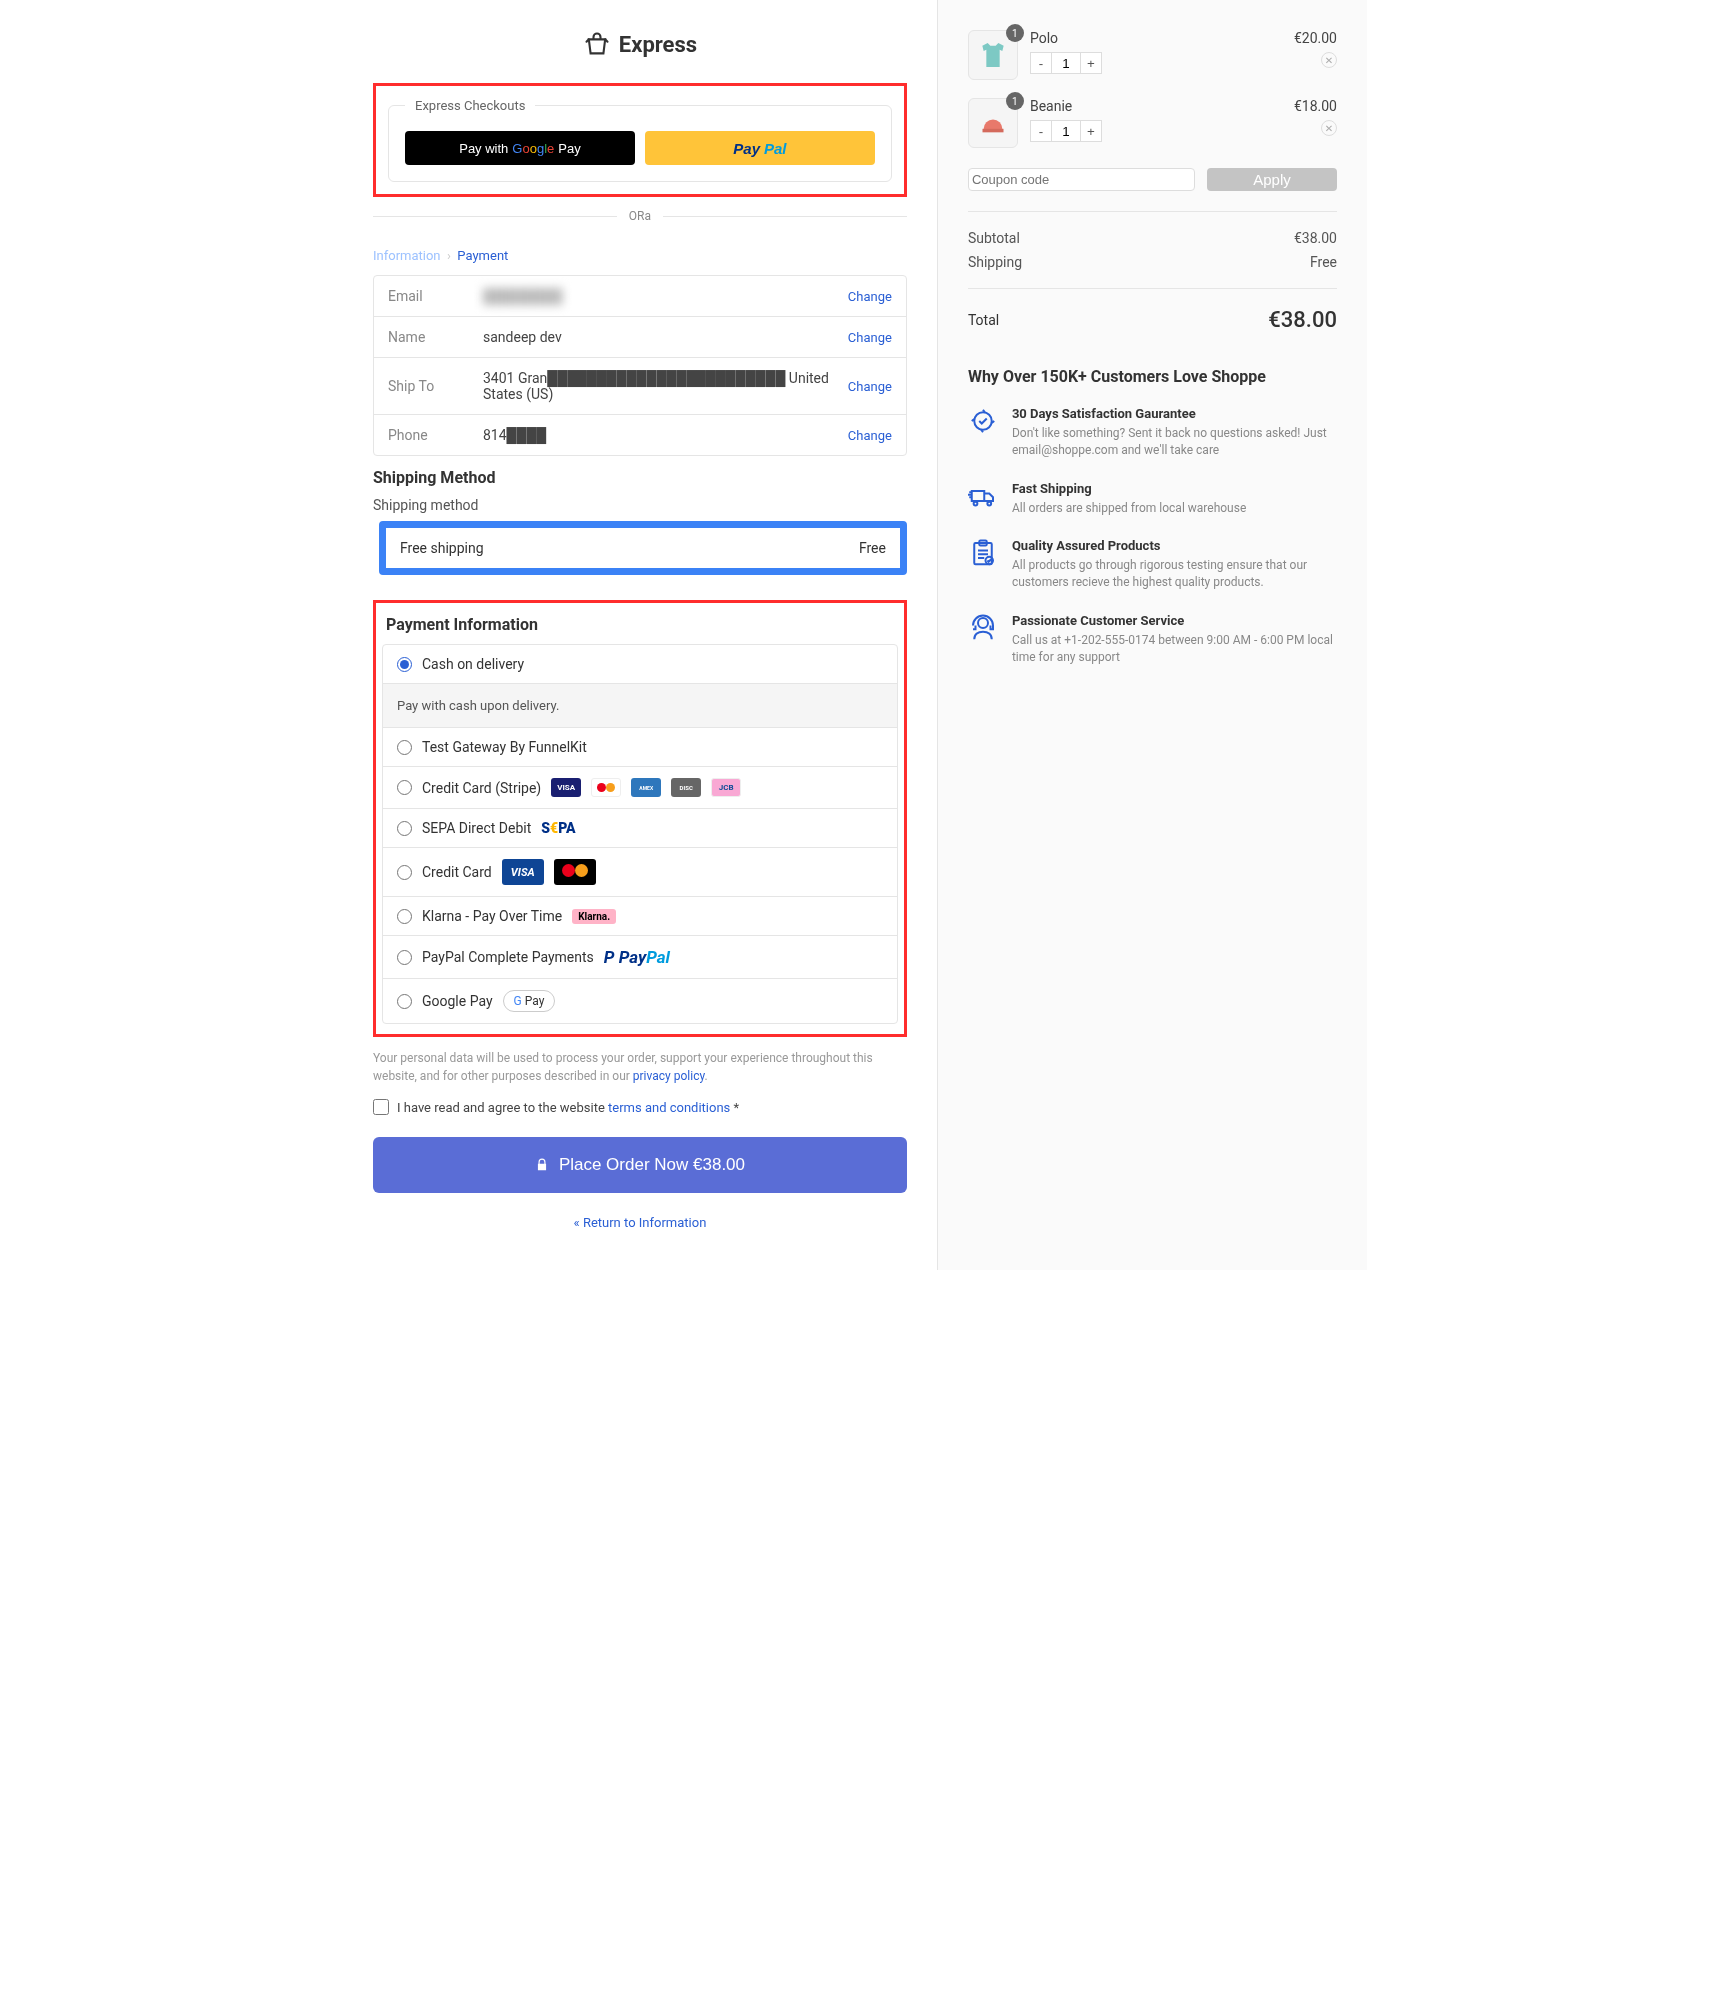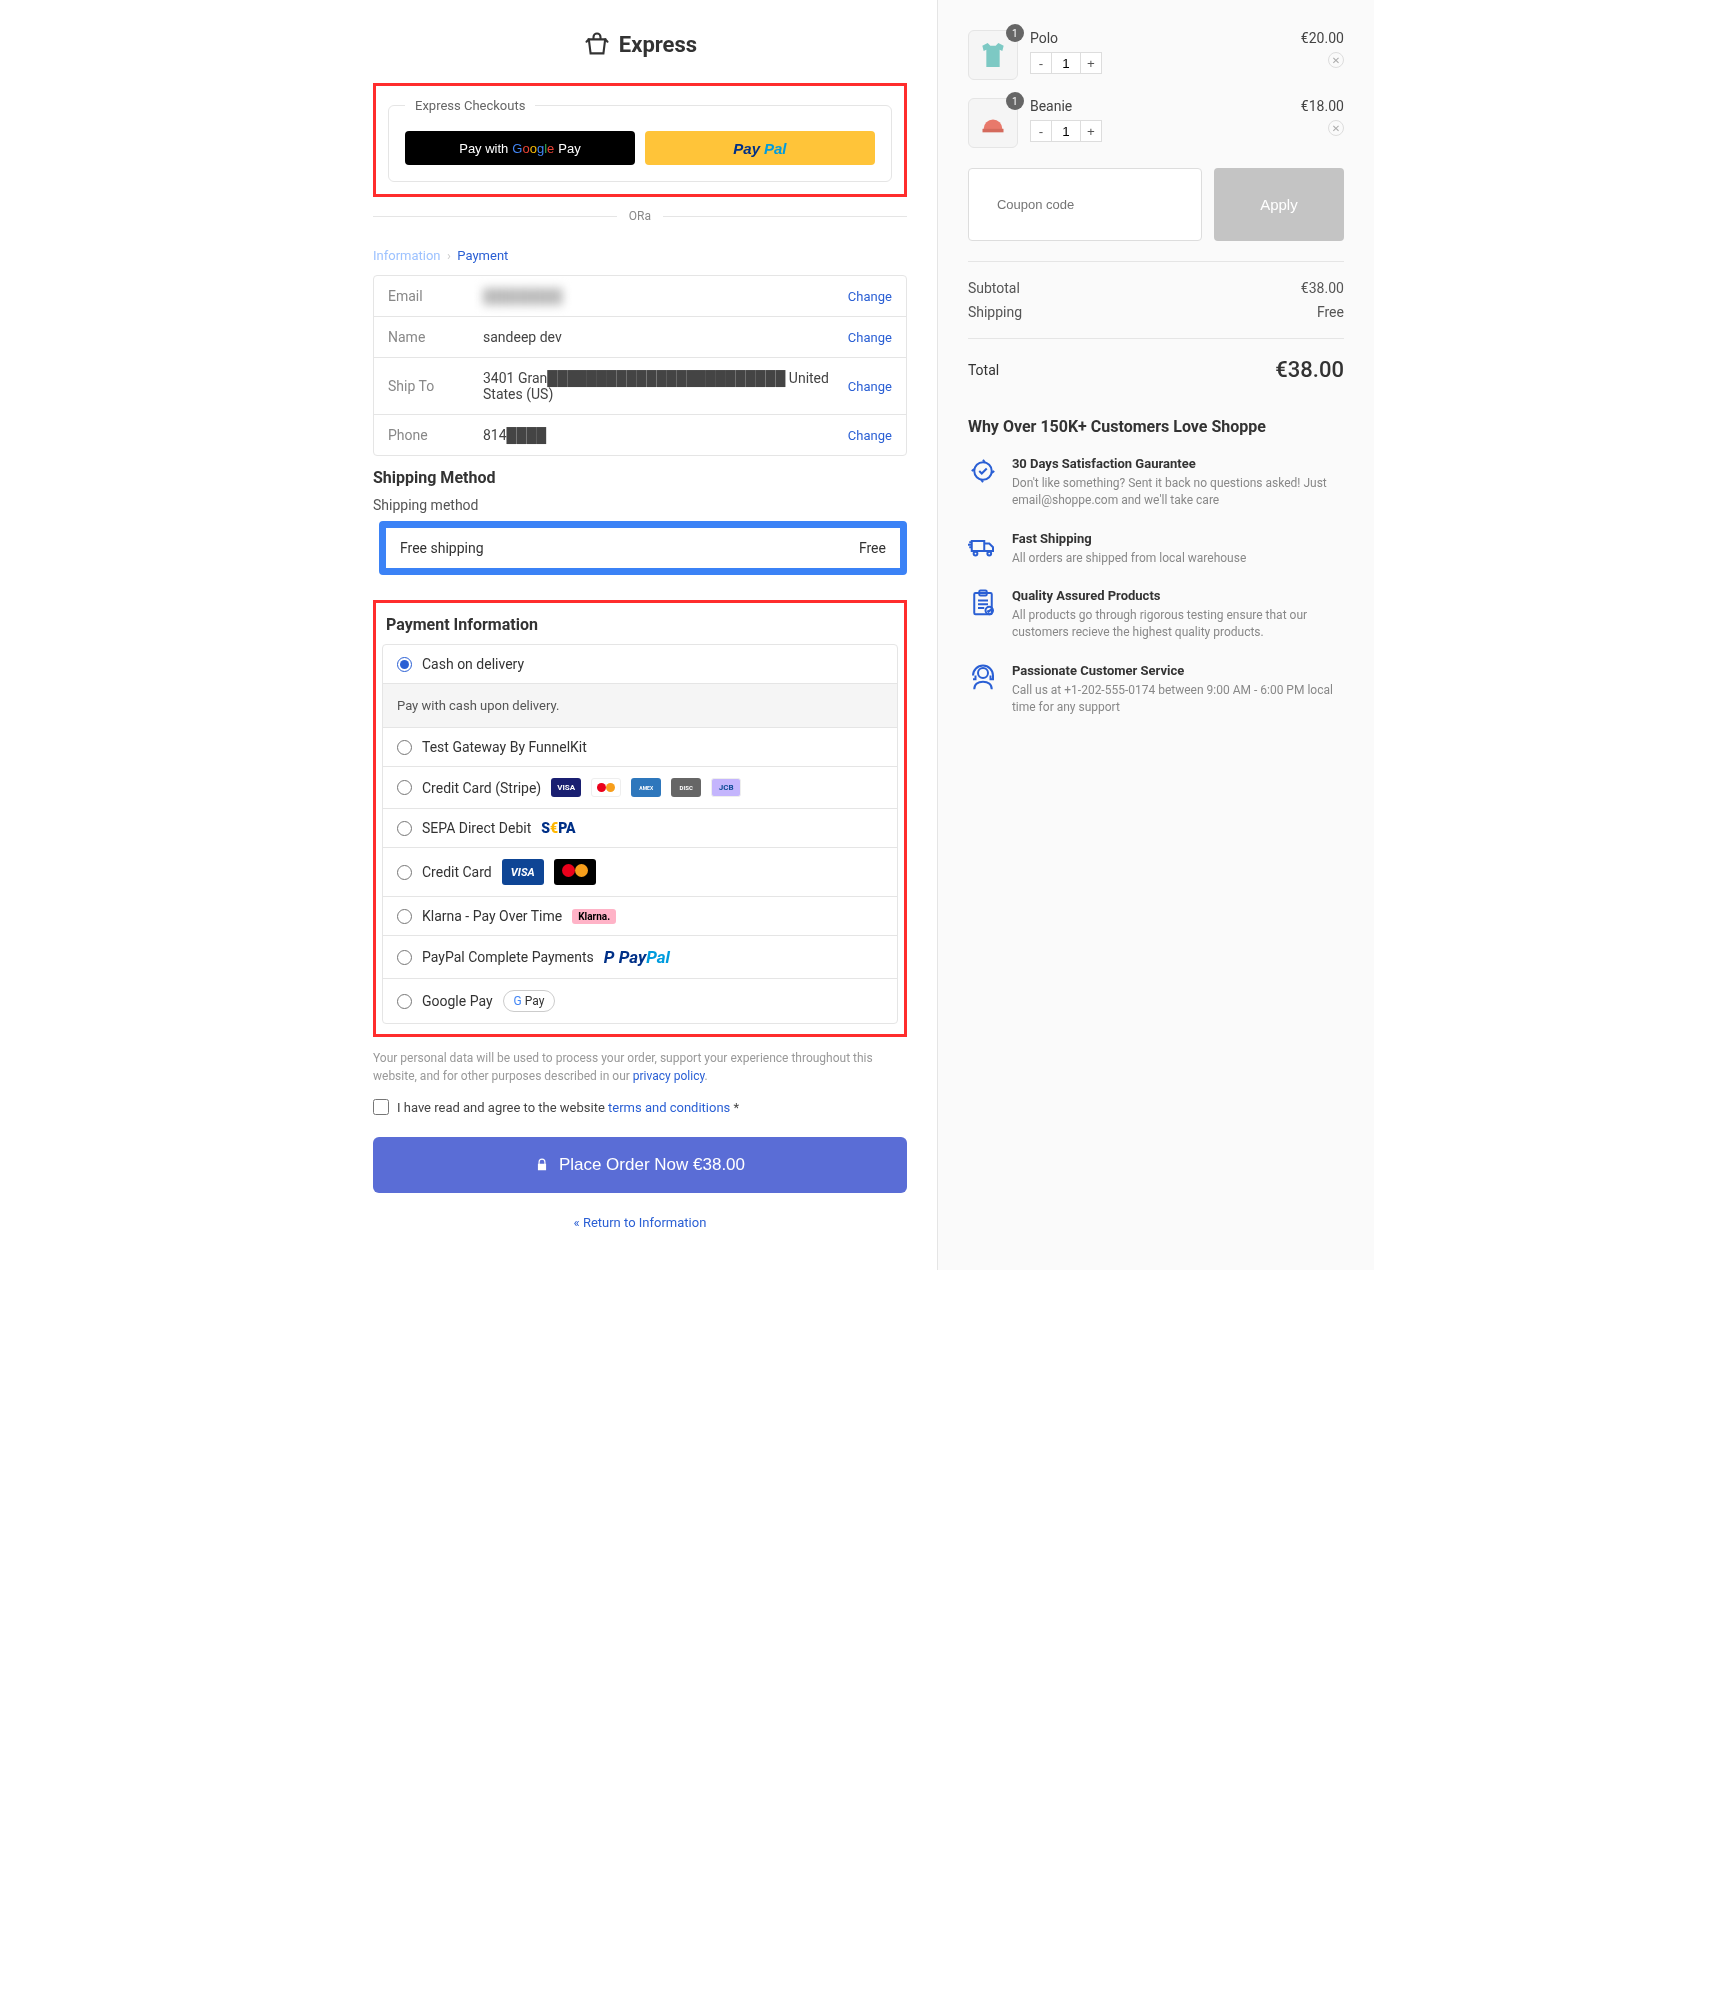--- a/index.html
+++ b/index.html
@@ -40,21 +40,21 @@
 .pay-opt:last-child{border-bottom:none;}
 .pay-opt input[type=radio]{width:15px;height:15px;accent-color:#2a5fd4;}
 .pay-desc{padding:14px;background:#f5f5f5;border-bottom:1px solid #e5e5e5;color:#555;font-size:13px;}
 .card-badge{display:inline-flex;align-items:center;justify-content:center;width:30px;height:19px;border-radius:3px;font-size:8px;font-weight:700;color:#fff;}
 .visa{background:#1a1f71;}
 .mc{background:#fff;border:1px solid #eee;position:relative;}
 .mc::before{content:"";position:absolute;width:9px;height:9px;border-radius:50%;background:#eb001b;left:5px;}
 .mc::after{content:"";position:absolute;width:9px;height:9px;border-radius:50%;background:#f79e1b;right:5px;}
 .amex{background:#2e77bc;font-size:5px;}
 .disc{background:#666;font-size:6px;}
-.jcb{background:#c4b5fd;border:1px solid #eee;color:#0e4c96;font-size:8px;}
+.jcb{background:#f9a8d4;border:1px solid #eee;color:#0e4c96;font-size:8px;}
 .sepa-badge{font-weight:900;font-size:14px;}
 .sepa-badge .s{color:#003087;}
 .sepa-badge .euro{color:#ffb700;}
 .visa-big{display:inline-flex;align-items:center;justify-content:center;width:42px;height:26px;background:#0e4595;color:#fff;font-weight:700;font-style:italic;font-size:11px;border-radius:3px;}
 .mc-big{display:inline-flex;width:42px;height:26px;background:#000;border-radius:3px;position:relative;}
 .mc-big::before{content:"";position:absolute;width:13px;height:13px;border-radius:50%;background:#eb001b;left:8px;top:5px;}
 .mc-big::after{content:"";position:absolute;width:13px;height:13px;border-radius:50%;background:#f79e1b;right:8px;top:5px;}
 .pp-logo{font-weight:700;font-style:italic;font-size:17px;}
 .klarna-badge{display:inline-block;background:#ffb3c7;color:#000;padding:2px 6px;border-radius:3px;font-size:10px;font-weight:700;}
 .gpay-badge{display:inline-flex;align-items:center;border:1px solid #ccc;border-radius:14px;padding:3px 10px;font-size:12px;gap:3px;}
@@ -68,21 +68,21 @@
 .cart-thumb{width:50px;height:50px;border:1px solid #e5e5e5;border-radius:6px;position:relative;display:flex;align-items:center;justify-content:center;background:#f5f5f5;}
 .cart-thumb .badge{position:absolute;top:-7px;right:-7px;background:#666;color:#fff;width:18px;height:18px;border-radius:50%;font-size:10px;display:flex;align-items:center;justify-content:center;}
 .cart-meta{flex:1;}
 .cart-name{font-size:14px;color:#444;margin-bottom:6px;}
 .cart-price{font-size:14px;color:#444;text-align:right;}
 .cart-del{border:1px solid #ddd;width:16px;height:16px;border-radius:50%;color:#aaa;font-size:10px;display:flex;align-items:center;justify-content:center;cursor:pointer;margin-top:6px;}
 .qty{display:flex;align-items:center;}
 .qty button{width:22px;height:22px;border:1px solid #ddd;background:#fff;cursor:pointer;color:#555;}
 .qty input{width:28px;height:22px;text-align:center;border:1px solid #ddd;border-left:none;border-right:none;}
 .coupon-row{display:flex;gap:12px;margin:20px 0;}
-.coupon-row input{flex:1;border:1px solid #ddd;border-radius:4px;padding:28px;font-size:13px;}
+.coupon-row input{flex:1;border:1px solid #ddd;border-radius:4px;padding:3px;font-size:13px;}
 .coupon-row button{width:130px;background:#c4c4c4;color:#fff;border:none;border-radius:4px;font-size:15px;cursor:pointer;}
 .hr{height:1px;background:#e5e5e5;margin:0;}
 .tot-row{display:flex;justify-content:space-between;padding:4px 0;font-size:14px;color:#555;}
 .tot-final{display:flex;justify-content:space-between;align-items:center;padding-top:18px;}
 .tot-final .amt{font-size:22px;font-weight:500;}
 .love-h{font-size:16px;font-weight:700;margin:35px 0 20px;}
 .bene{display:flex;gap:14px;margin-bottom:22px;}
 .bene svg{flex:0 0 30px;width:30px;height:30px;stroke:#2a5fd4;fill:none;stroke-width:1.6;}
 .bene-t{font-size:13px;font-weight:700;color:#333;margin-bottom:4px;}
 .bene-d{font-size:12px;color:#888;line-height:1.4;}

